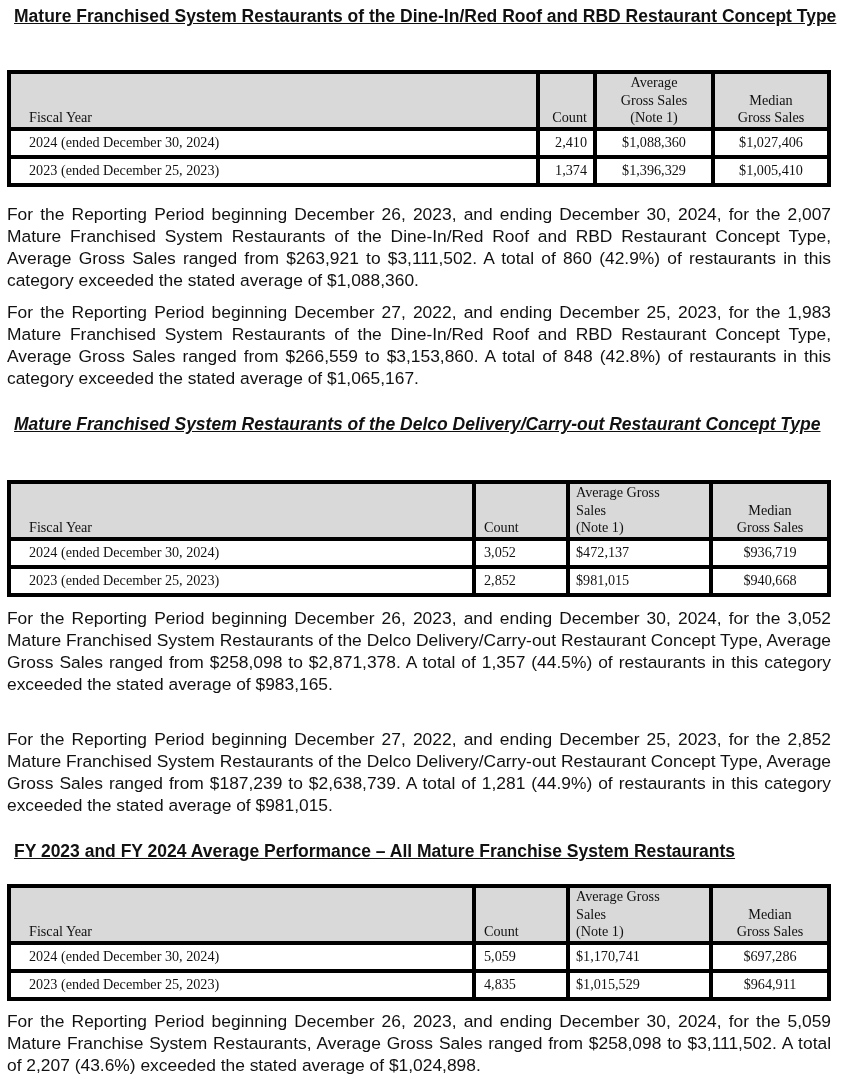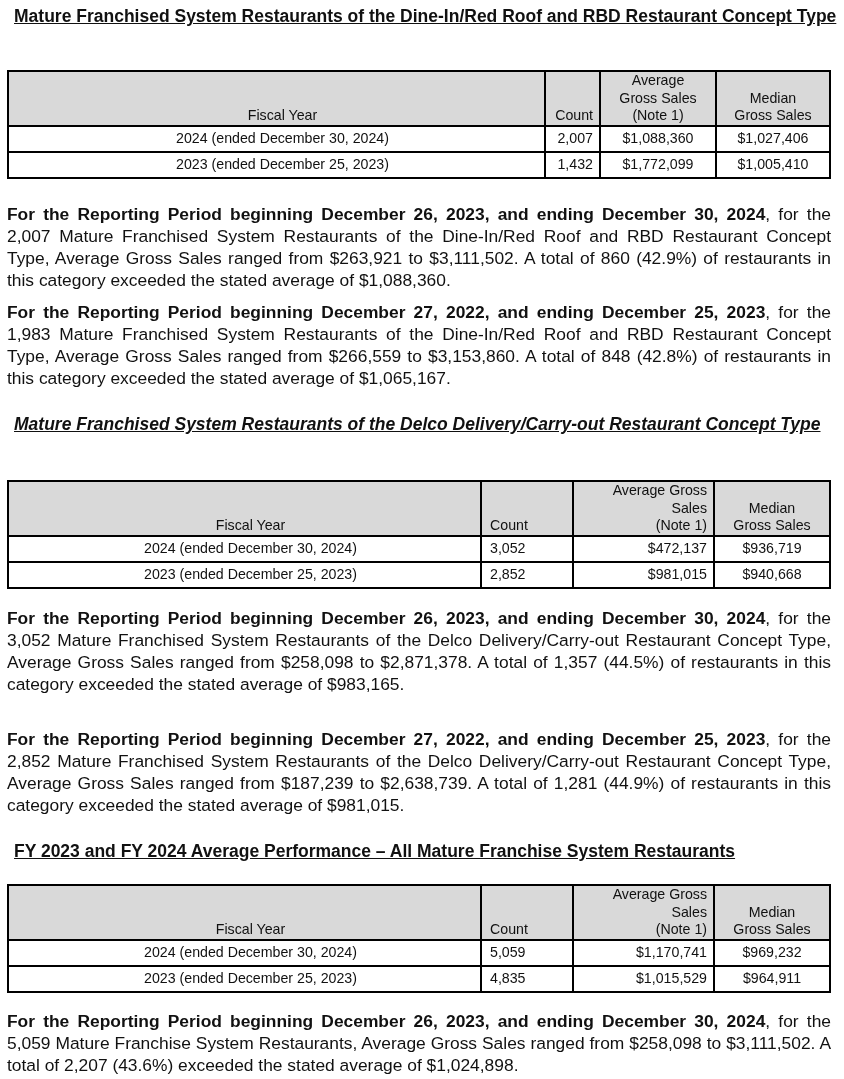--- a/index.html
+++ b/index.html
@@ -14,42 +14,43 @@
     font-weight: bold; font-size: 17.5px; line-height: 22px;
     text-decoration: underline; text-align: justify; text-align-last: left;
     margin: 0;
   }
   table.data {
     position: absolute; left: 7px; width: 824px;
     border-collapse: collapse;
     font-size: 14.2px;
   }
   table.data th, table.data td {
-    border: 2px solid #000000;
+    border: 4px solid #000000;
     padding: 0 6px;
     vertical-align: bottom;
     line-height: 17.5px;
+    font-family: Liberation Serif, serif;
   }
   table.data thead th {
     background: #d9d9d9; font-weight: normal;
   }
   table.data td { height: 24px; vertical-align: middle; }
-  table.data td.fy, table.data th.fy { text-align: center; padding-left: 18px; }
+  table.data td.fy, table.data th.fy { text-align: left; padding-left: 18px; }
   .t1 th.c1, .t1 td.c1 { width: 41px; text-align: right; padding-right: 6px; }
   .t1 th.c2, .t1 td.c2 { width: 102px; text-align: center; }
   .t1 th.c3, .t1 td.c3 { width: 100px; text-align: center; }
   .t2 th.c1, .t2 td.c1 { width: 76px; text-align: left; padding-left: 8px; }
-  .t2 th.c2, .t2 td.c2 { width: 127px; text-align: right; }
+  .t2 th.c2, .t2 td.c2 { width: 127px; text-align: left; }
   .t2 th.c3, .t2 td.c3 { width: 102px; text-align: center; }
   .para {
     position: absolute; left: 7px; width: 824px;
     font-size: 17.4px; line-height: 22px; margin: 0;
     text-align: justify; text-align-last: left;
   }
-  .para b { font-weight: bold; }
+  .para b { font-weight: normal; }
 </style>
 </head>
 <body>
 
 <h2 class="heading" style="top:5px;">Mature Franchised System Restaurants of the Dine-In/Red Roof and RBD Restaurant Concept Type</h2>
 
 <table class="data t1" style="top:70px;">
   <thead>
     <tr>
       <th class="fy">Fiscal Year</th>
@@ -61,28 +62,28 @@
       </th>
       <th class="c3">
         <span>Median</span><br>
         <span>Gross Sales</span>
       </th>
     </tr>
   </thead>
   <tbody>
     <tr>
       <td class="fy">2024 (ended December 30, 2024)</td>
-      <td class="c1">2,007</td>
+      <td class="c1">2,410</td>
       <td class="c2">$1,088,360</td>
       <td class="c3">$1,027,406</td>
     </tr>
     <tr>
       <td class="fy">2023 (ended December 25, 2023)</td>
-      <td class="c1">1,432</td>
-      <td class="c2">$1,772,099</td>
+      <td class="c1">1,374</td>
+      <td class="c2">$1,396,329</td>
       <td class="c3">$1,005,410</td>
     </tr>
   </tbody>
 </table>
 
 <p class="para" style="top:203px;"><b>For the Reporting Period beginning December 26, 2023, and ending December 30, 2024</b><span>, for the 2,007 Mature Franchised System Restaurants of the Dine-In/Red Roof and RBD Restaurant Concept Type, Average Gross Sales ranged from $263,921 to $3,111,502. A total of 860 (42.9%) of restaurants in this category exceeded the stated average of $1,088,360.</span></p>
 
 <p class="para" style="top:301px;"><b>For the Reporting Period beginning December 27, 2022, and ending December 25, 2023</b><span>, for the 1,983 Mature Franchised System Restaurants of the Dine-In/Red Roof and RBD Restaurant Concept Type, Average Gross Sales ranged from $266,559 to $3,153,860. A total of 848 (42.8%) of restaurants in this category exceeded the stated average of $1,065,167.</span></p>
 
 <h2 class="heading" style="top:413px;font-style:italic;">Mature Franchised System Restaurants of the Delco Delivery/Carry-out Restaurant Concept Type</h2>
@@ -139,21 +140,21 @@
         <span>Median</span><br>
         <span>Gross Sales</span>
       </th>
     </tr>
   </thead>
   <tbody>
     <tr>
       <td class="fy">2024 (ended December 30, 2024)</td>
       <td class="c1">5,059</td>
       <td class="c2">$1,170,741</td>
-      <td class="c3">$969,232</td>
+      <td class="c3">$697,286</td>
     </tr>
     <tr>
       <td class="fy">2023 (ended December 25, 2023)</td>
       <td class="c1">4,835</td>
       <td class="c2">$1,015,529</td>
       <td class="c3">$964,911</td>
     </tr>
   </tbody>
 </table>
 

